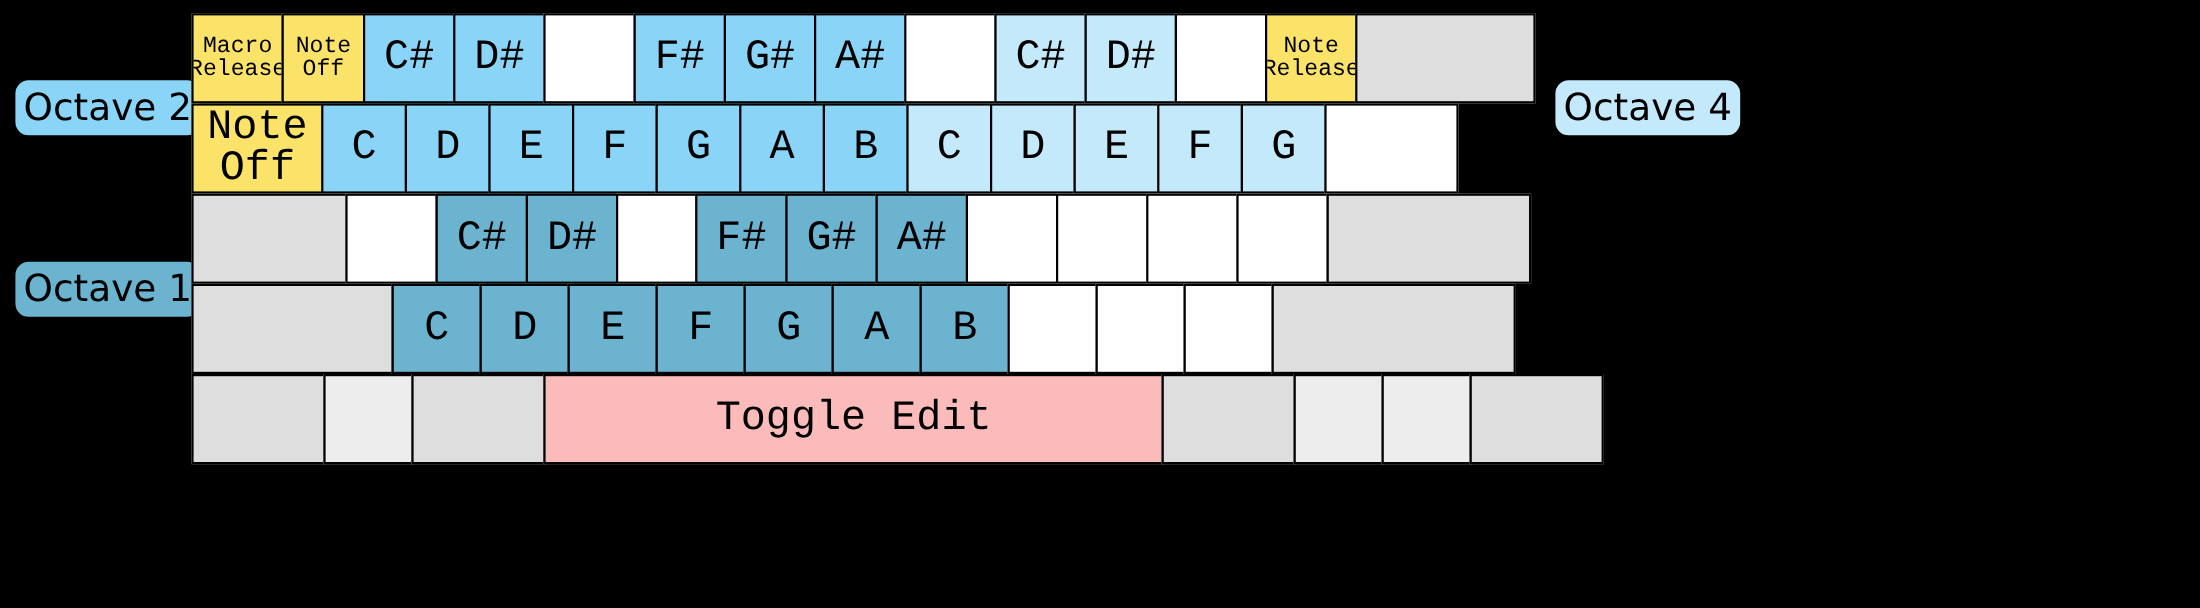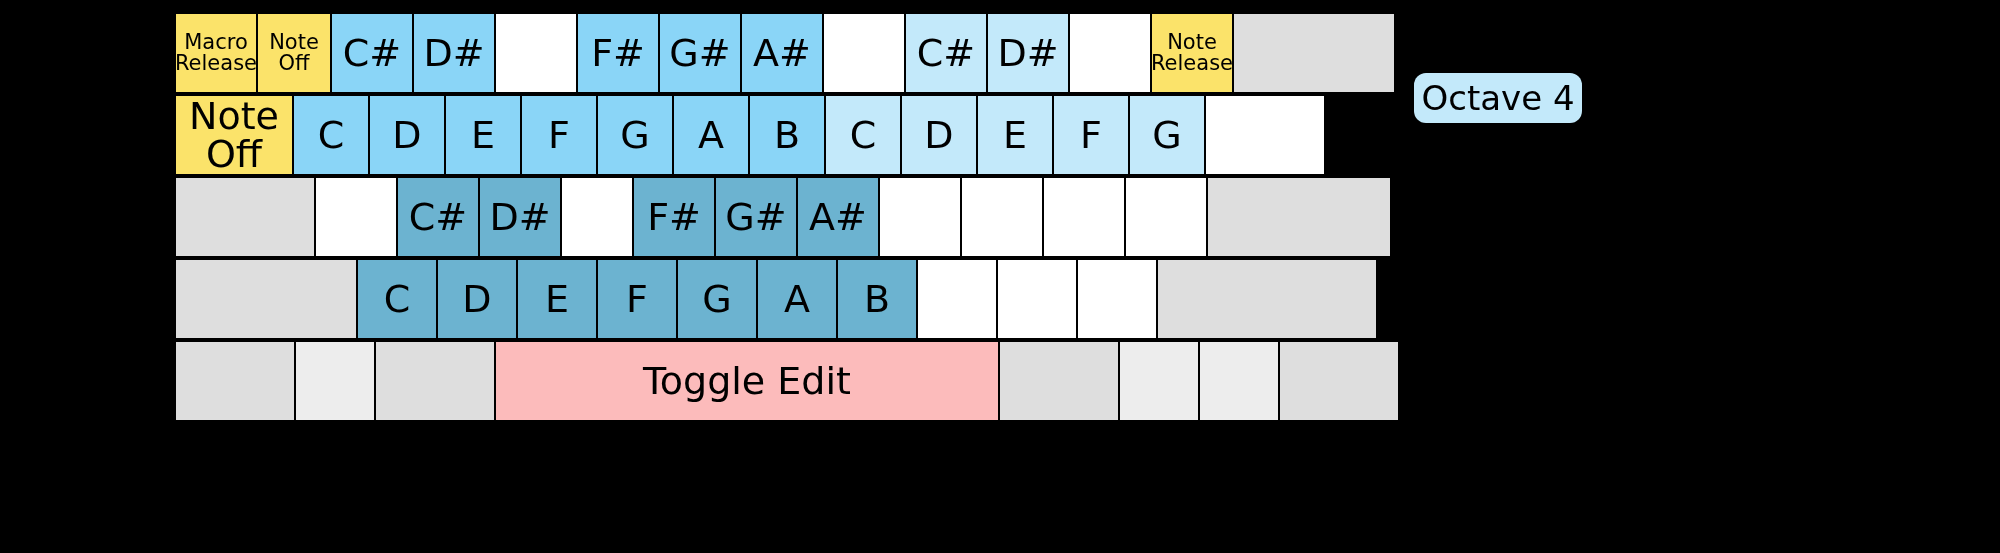--- a/index.html
+++ b/index.html
@@ -2,21 +2,21 @@
 <html><head>
 <meta charset="utf-8">
 <style>
   html,body{margin:0;padding:0;background:#000;}
   body{width:2000px;height:553px;overflow:hidden;
        font-family:"DejaVu Sans","Liberation Sans",sans-serif;}
   #stage{position:relative;width:2000px;height:553px;background:#000;}
 
   
   .kb{position:absolute;left:174px;top:12px;width:1218px;height:410px;}
-  .krow{position:absolute;left:0;height:82px;display:flex;}
+  .krow{position:absolute;left:0;height:82px;display:flex;font-family:Liberation Mono, monospace;}
   .key{
     box-sizing:border-box;
     border:2px solid #000;
     margin-right:-2px;
     display:flex;align-items:center;justify-content:center;
     text-align:center;
     color:#000;
     font-size:38px;
     line-height:1.0;
     background:#ffffff;
@@ -48,20 +48,22 @@
   }
   .pill.o2{background:#8ad5f7;left:14px;top:73px;width:140px;height:42px;}
   .pill.o1{background:#6cb3d0;left:14px;top:238px;width:140px;height:42px;}
   .pill.o3{background:#c3e9fa;left:1414px;top:73px;width:140px;height:42px;}
 </style>
 </head>
 <body>
 
 <div id="stage">
 
+  <div class="pill o2">Octave 2</div>
+  <div class="pill o1">Octave 1</div>
   <div class="pill o3">Octave 4</div>
 
   <div class="kb" id="kb">
       <div class="krow" style="top: 0px; left: 0px;">
         <div class="key f-yellow small twoline" style="width: 84px;">
           <span>Macro</span>
           <span>Release</span>
         </div>
         <div class="key f-yellow small twoline" style="width: 76px;">
           <span>Note</span>
@@ -190,21 +192,21 @@
         </div>
         <div class="key f-white" style="width: 82px;"></div>
         <div class="key f-white" style="width: 82px;"></div>
         <div class="key f-white" style="width: 82px;"></div>
         <div class="key f-gray" style="width: 222px;"></div>
       </div>
       <div class="krow" style="top: 328px; left: 0px;">
         <div class="key f-gray" style="width: 122px;"></div>
         <div class="key f-gray2" style="width: 82px;"></div>
         <div class="key f-gray" style="width: 122px;"></div>
-        <div class="key f-pink" style="width: 506px;">
+        <div class="key f-pink" style="width: 564px;">
           <span>Toggle Edit</span>
         </div>
         <div class="key f-gray" style="width: 122px;"></div>
         <div class="key f-gray2" style="width: 82px;"></div>
         <div class="key f-gray2" style="width: 82px;"></div>
         <div class="key f-gray" style="width: 122px;"></div>
       </div>
     </div>
 
 </div>

